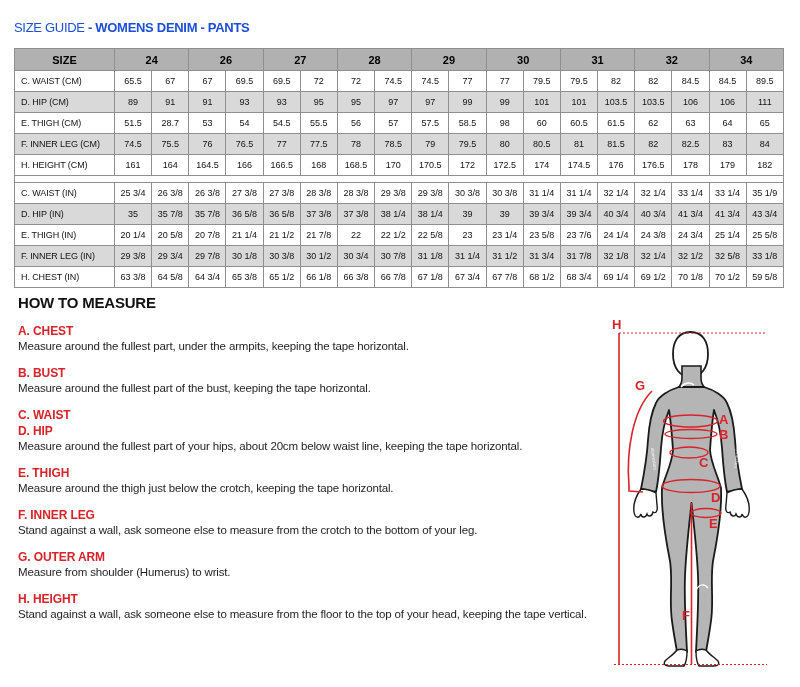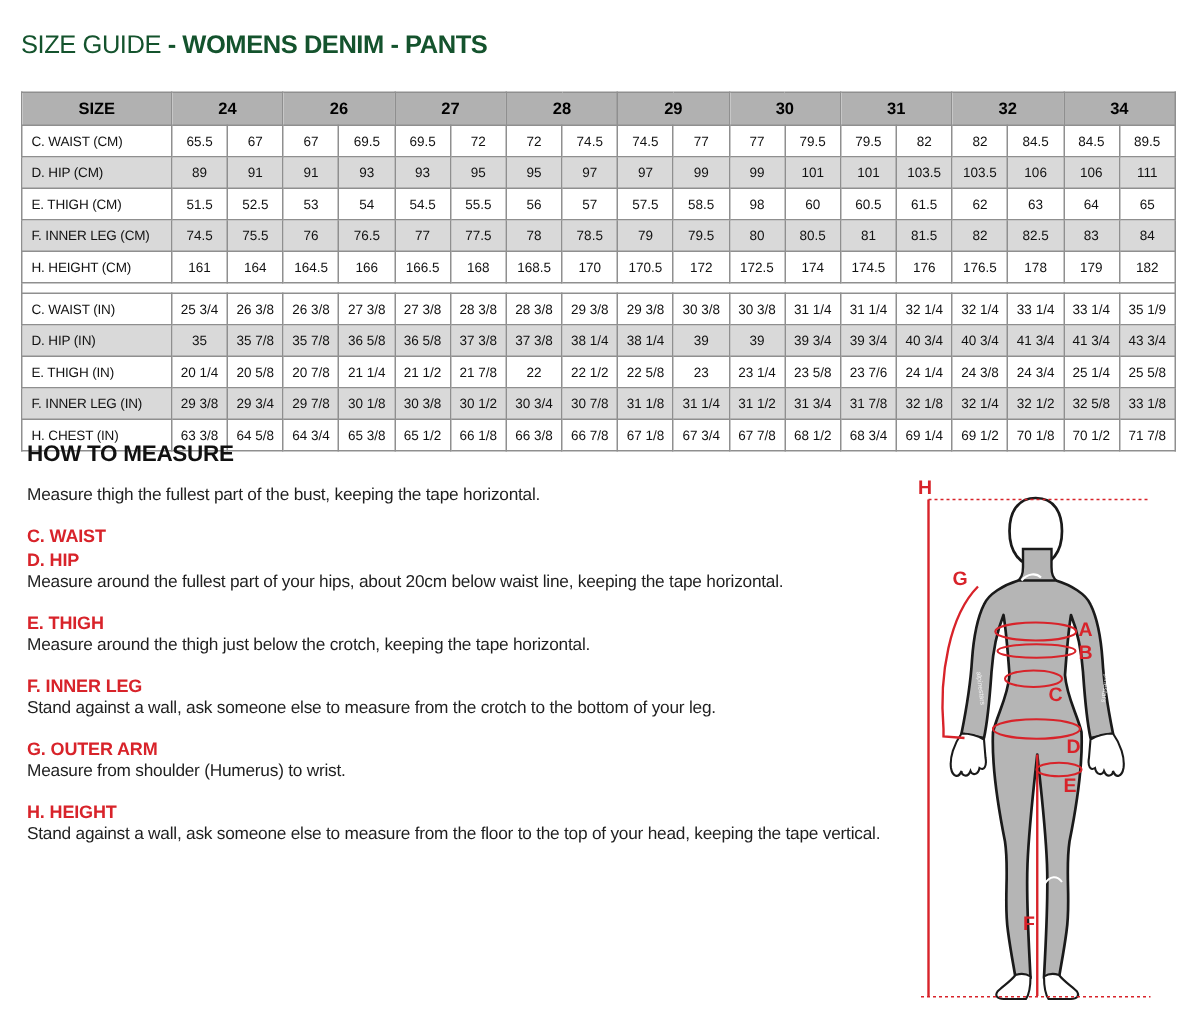--- a/index.html
+++ b/index.html
@@ -1,25 +1,25 @@
 <!DOCTYPE html>
 <html><head>
 <meta charset="utf-8">
 <style>
   html,body{margin:0;padding:0;}
   body{
     width:800px;height:687px;position:relative;background:#fff;
     font-family:"Liberation Sans",sans-serif;color:#1a1a1a;overflow:hidden;
   }
-  .title{position:absolute;left:14px;top:20px;font-size:17px;letter-spacing:-0.3px;color:#14532d;white-space:nowrap;}
+  .title{position:absolute;left:14px;top:20px;font-size:13px;letter-spacing:-0.3px;color:#1d4ed8;white-space:nowrap;}
   .title .t-reg{font-weight:400;}
   .title .t-bold{font-weight:700;}
 
   table.size-table{
-    position:absolute;left:14px;top:61px;width:770px;
+    position:absolute;left:14px;top:48px;width:770px;
     border-collapse:collapse;table-layout:fixed;
   }
   .size-table th,.size-table td{
     border:1px solid #8f8f8f;text-align:center;padding:0;
     font-size:9px;color:#111;height:20px;white-space:nowrap;overflow:hidden;
   }
   .size-table thead th{background:#b1b1b1;font-size:11px;font-weight:700;height:21px;color:#000;}
   .size-table td.rowlabel{text-align:left;padding-left:6px;font-weight:400;letter-spacing:-0.1px;}
   .size-table tr.alt td{background:#d9d9d9;}
   .size-table tr.plain td{background:#fff;}
@@ -97,21 +97,21 @@
         <td>101</td>
         <td>103.5</td>
         <td>103.5</td>
         <td>106</td>
         <td>106</td>
         <td>111</td>
       </tr>
       <tr class="plain">
         <td class="rowlabel">E. THIGH (CM)</td>
         <td>51.5</td>
-        <td>52.5</td>
+        <td>28.7</td>
         <td>53</td>
         <td>54</td>
         <td>54.5</td>
         <td>55.5</td>
         <td>56</td>
         <td>57</td>
         <td>57.5</td>
         <td>58.5</td>
         <td>98</td>
         <td>60</td>
@@ -263,30 +263,35 @@
         <td>66 7/8</td>
         <td>67 1/8</td>
         <td>67 3/4</td>
         <td>67 7/8</td>
         <td>68 1/2</td>
         <td>68 3/4</td>
         <td>69 1/4</td>
         <td>69 1/2</td>
         <td>70 1/8</td>
         <td>70 1/2</td>
-        <td>71 7/8</td>
+        <td>59 5/8</td>
       </tr>
     </tbody>
 </table>
 
 <div class="howto">
   <h2>HOW TO MEASURE</h2>
 
   <div class="sec">
-    <p>Measure thigh the fullest part of the bust, keeping the tape horizontal.</p>
+    <h3>A. CHEST</h3>
+    <p>Measure around the fullest part, under the armpits, keeping the tape horizontal.</p>
+  </div>
+  <div class="sec">
+    <h3>B. BUST</h3>
+    <p>Measure around the fullest part of the bust, keeping the tape horizontal.</p>
   </div>
   <div class="sec">
     <h3>C. WAIST</h3>
   </div>
   <div class="sec">
     <h3>D. HIP</h3>
     <p>Measure around the fullest part of your hips, about 20cm below waist line, keeping the tape horizontal.</p>
   </div>
   <div class="sec">
     <h3>E. THIGH</h3>

